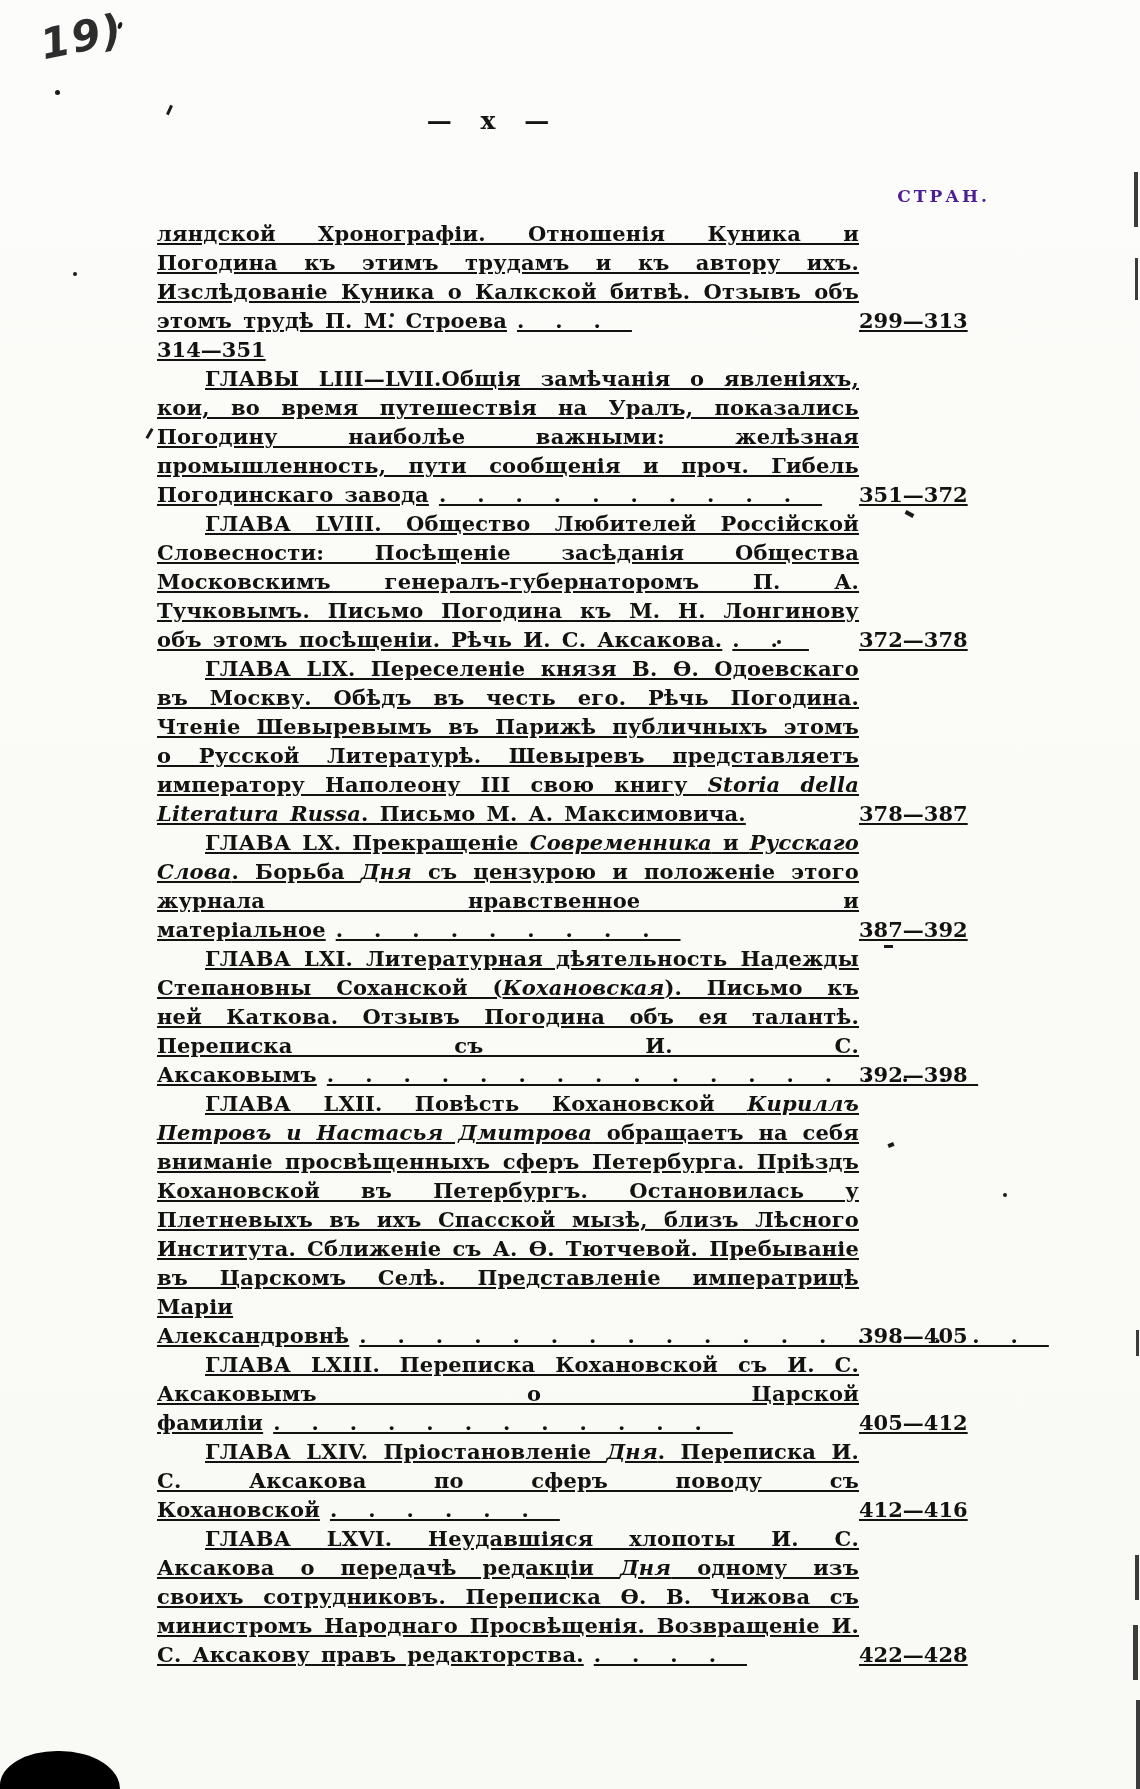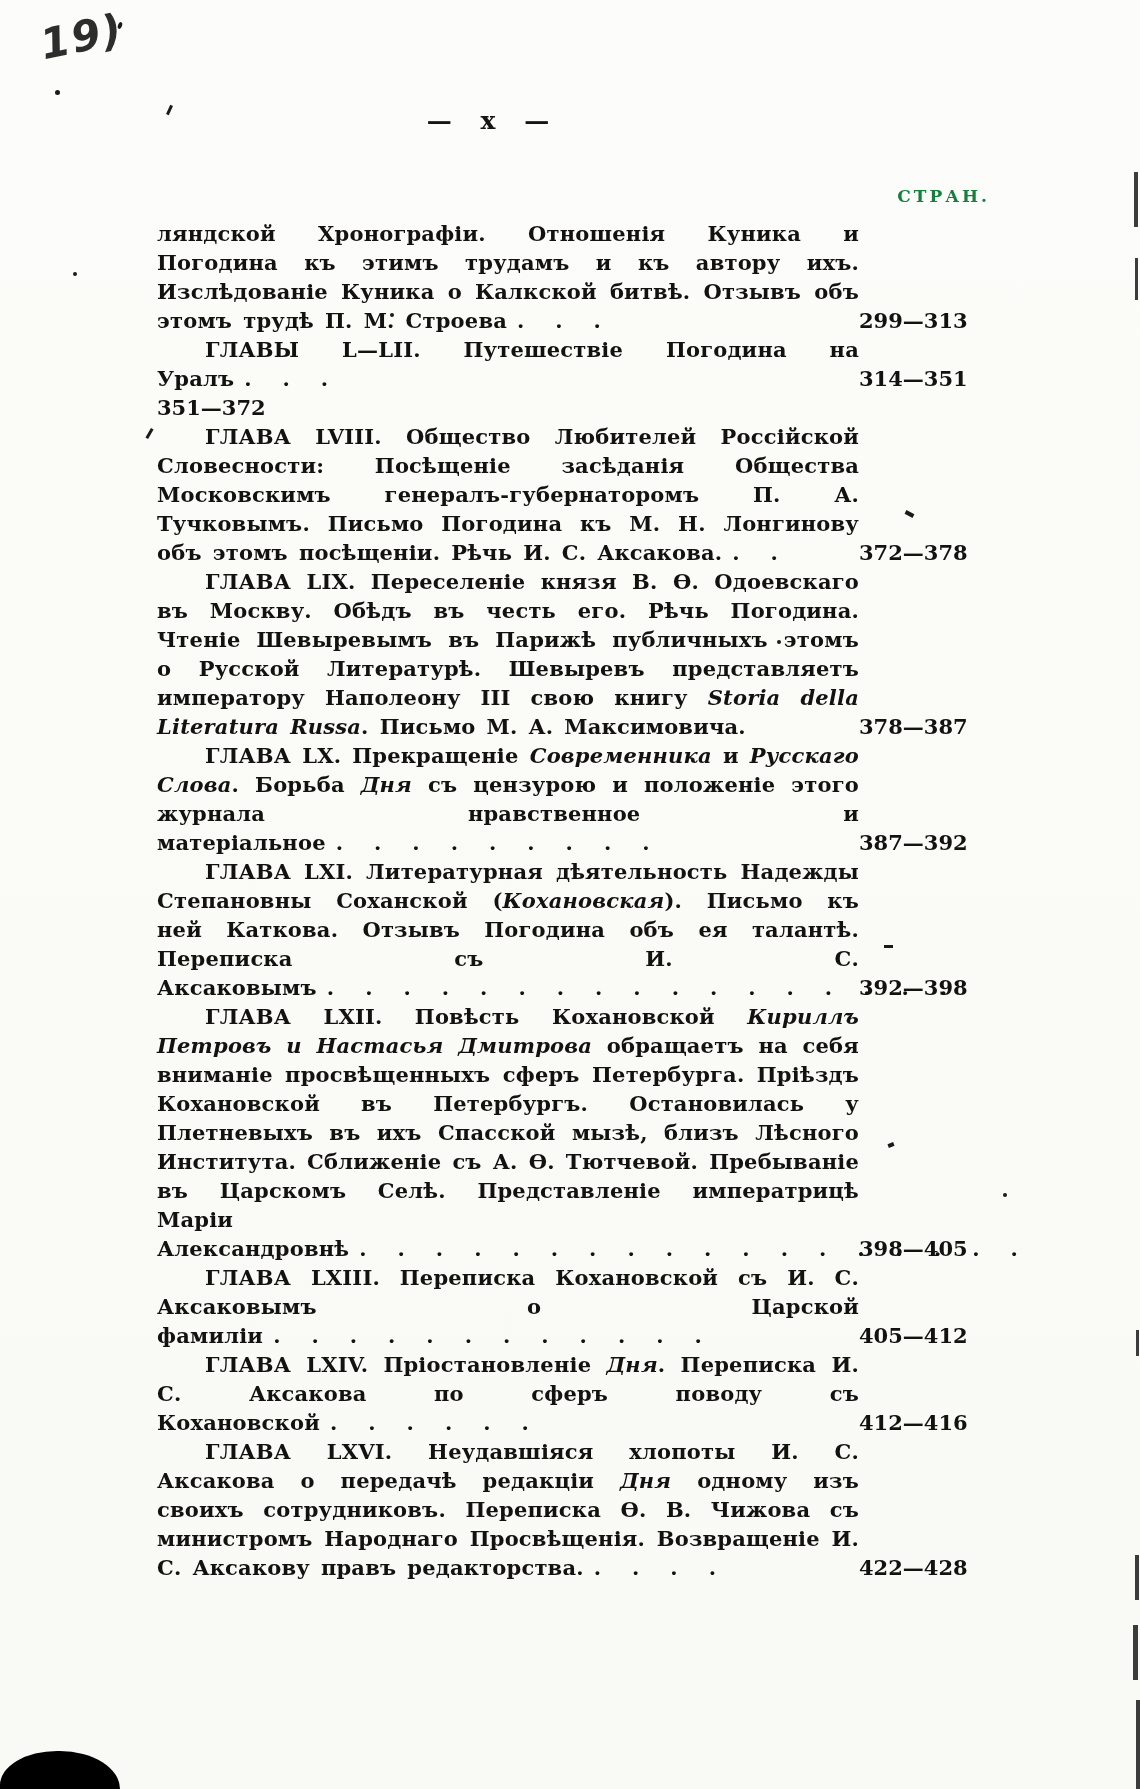--- a/index.html
+++ b/index.html
@@ -14,26 +14,26 @@
     font-family:"DejaVu Sans","Liberation Sans",sans-serif;
     font-style:italic;font-weight:bold;font-size:42px;color:#1c1c1c;
     transform:rotate(-12deg);letter-spacing:2px;opacity:.92;
   }
   .folio{
     position:absolute;top:106px;left:368px;width:250px;text-align:center;
     font-size:25px;font-weight:600;letter-spacing:10px;color:#161412;
   }
   .col-header{
     position:absolute;top:186px;right:150px;
-    font-size:17px;font-weight:600;letter-spacing:3px;color:#15803d;
+    font-size:17px;font-weight:600;letter-spacing:3px;color:#4c1d95;
   }
   .content{
     position:absolute;left:157px;top:219px;width:833px;
   }
-  .toc-entry{display:flex;}
+  .toc-entry{display:flex;text-decoration:underline;}
   .entry-text{
     width:702px;flex:0 0 702px;
     font-size:21px;line-height:29px;font-weight:600;
     text-align:justify;word-spacing:3.5px;letter-spacing:.2px;
   }
   .toc-entry.indent .entry-text{text-indent:48px;}
   .entry-text i{font-style:italic;}
   .dots{letter-spacing:31px;margin-left:10px;font-weight:600;}
   .entry-pages{
     flex:1;align-self:flex-end;text-align:left;
@@ -58,24 +58,24 @@
   <div class="folio">— x —</div>
 
   <div class="col-header">СТРАН.</div>
 
   <div class="content" id="entries">
       <div class="toc-entry">
         <div class="entry-text"><span>ляндской Хронографіи. Отношенія Куника и Погодина къ этимъ трудамъ и къ автору ихъ. Изслѣдованіе Куника о Калкской битвѣ. Отзывъ объ этомъ трудѣ П. М. Строева</span><span class="dots">...</span></div>
         <div class="entry-pages">299—313</div>
       </div>
       <div class="toc-entry indent">
-        <div class="entry-text"><span>ГЛАВЫ L—LII. Путешествіе Погодина на Уралъ</span><span class="dots">...</span></div>
         <div class="entry-pages">314—351</div>
       </div>
       <div class="toc-entry indent">
+        <div class="entry-text"><span>ГЛАВЫ LIII—LVII.Общія замѣчанія о явленіяхъ, кои, во время путешествія на Уралъ, показались Погодину наиболѣе важными: желѣзная промышленность, пути сообщенія и проч. Гибель Погодинскаго завода</span><span class="dots">..........</span></div>
         <div class="entry-pages">351—372</div>
       </div>
       <div class="toc-entry indent">
         <div class="entry-text"><span>ГЛАВА LVIII. Общество Любителей Россійской Словесности: Посѣщеніе засѣданія Общества Московскимъ генералъ-губернаторомъ П. А. Тучковымъ. Письмо Погодина къ М. Н. Лонгинову объ этомъ посѣщеніи. Рѣчь И. С. Аксакова.</span><span class="dots">..</span></div>
         <div class="entry-pages">372—378</div>
       </div>
       <div class="toc-entry indent">
         <div class="entry-text"><span>ГЛАВА LIX. Переселеніе князя В. Ѳ. Одоевскаго въ Москву. Обѣдъ въ честь его. Рѣчь Погодина. Чтеніе Шевыревымъ въ Парижѣ публичныхъ этомъ о Русской Литературѣ. Шевыревъ представляетъ императору Наполеону III свою книгу </span><i>Storia della Literatura Russa</i><span>. Письмо М. А. Максимовича.</span></div>
         <div class="entry-pages">378—387</div>
       </div>

